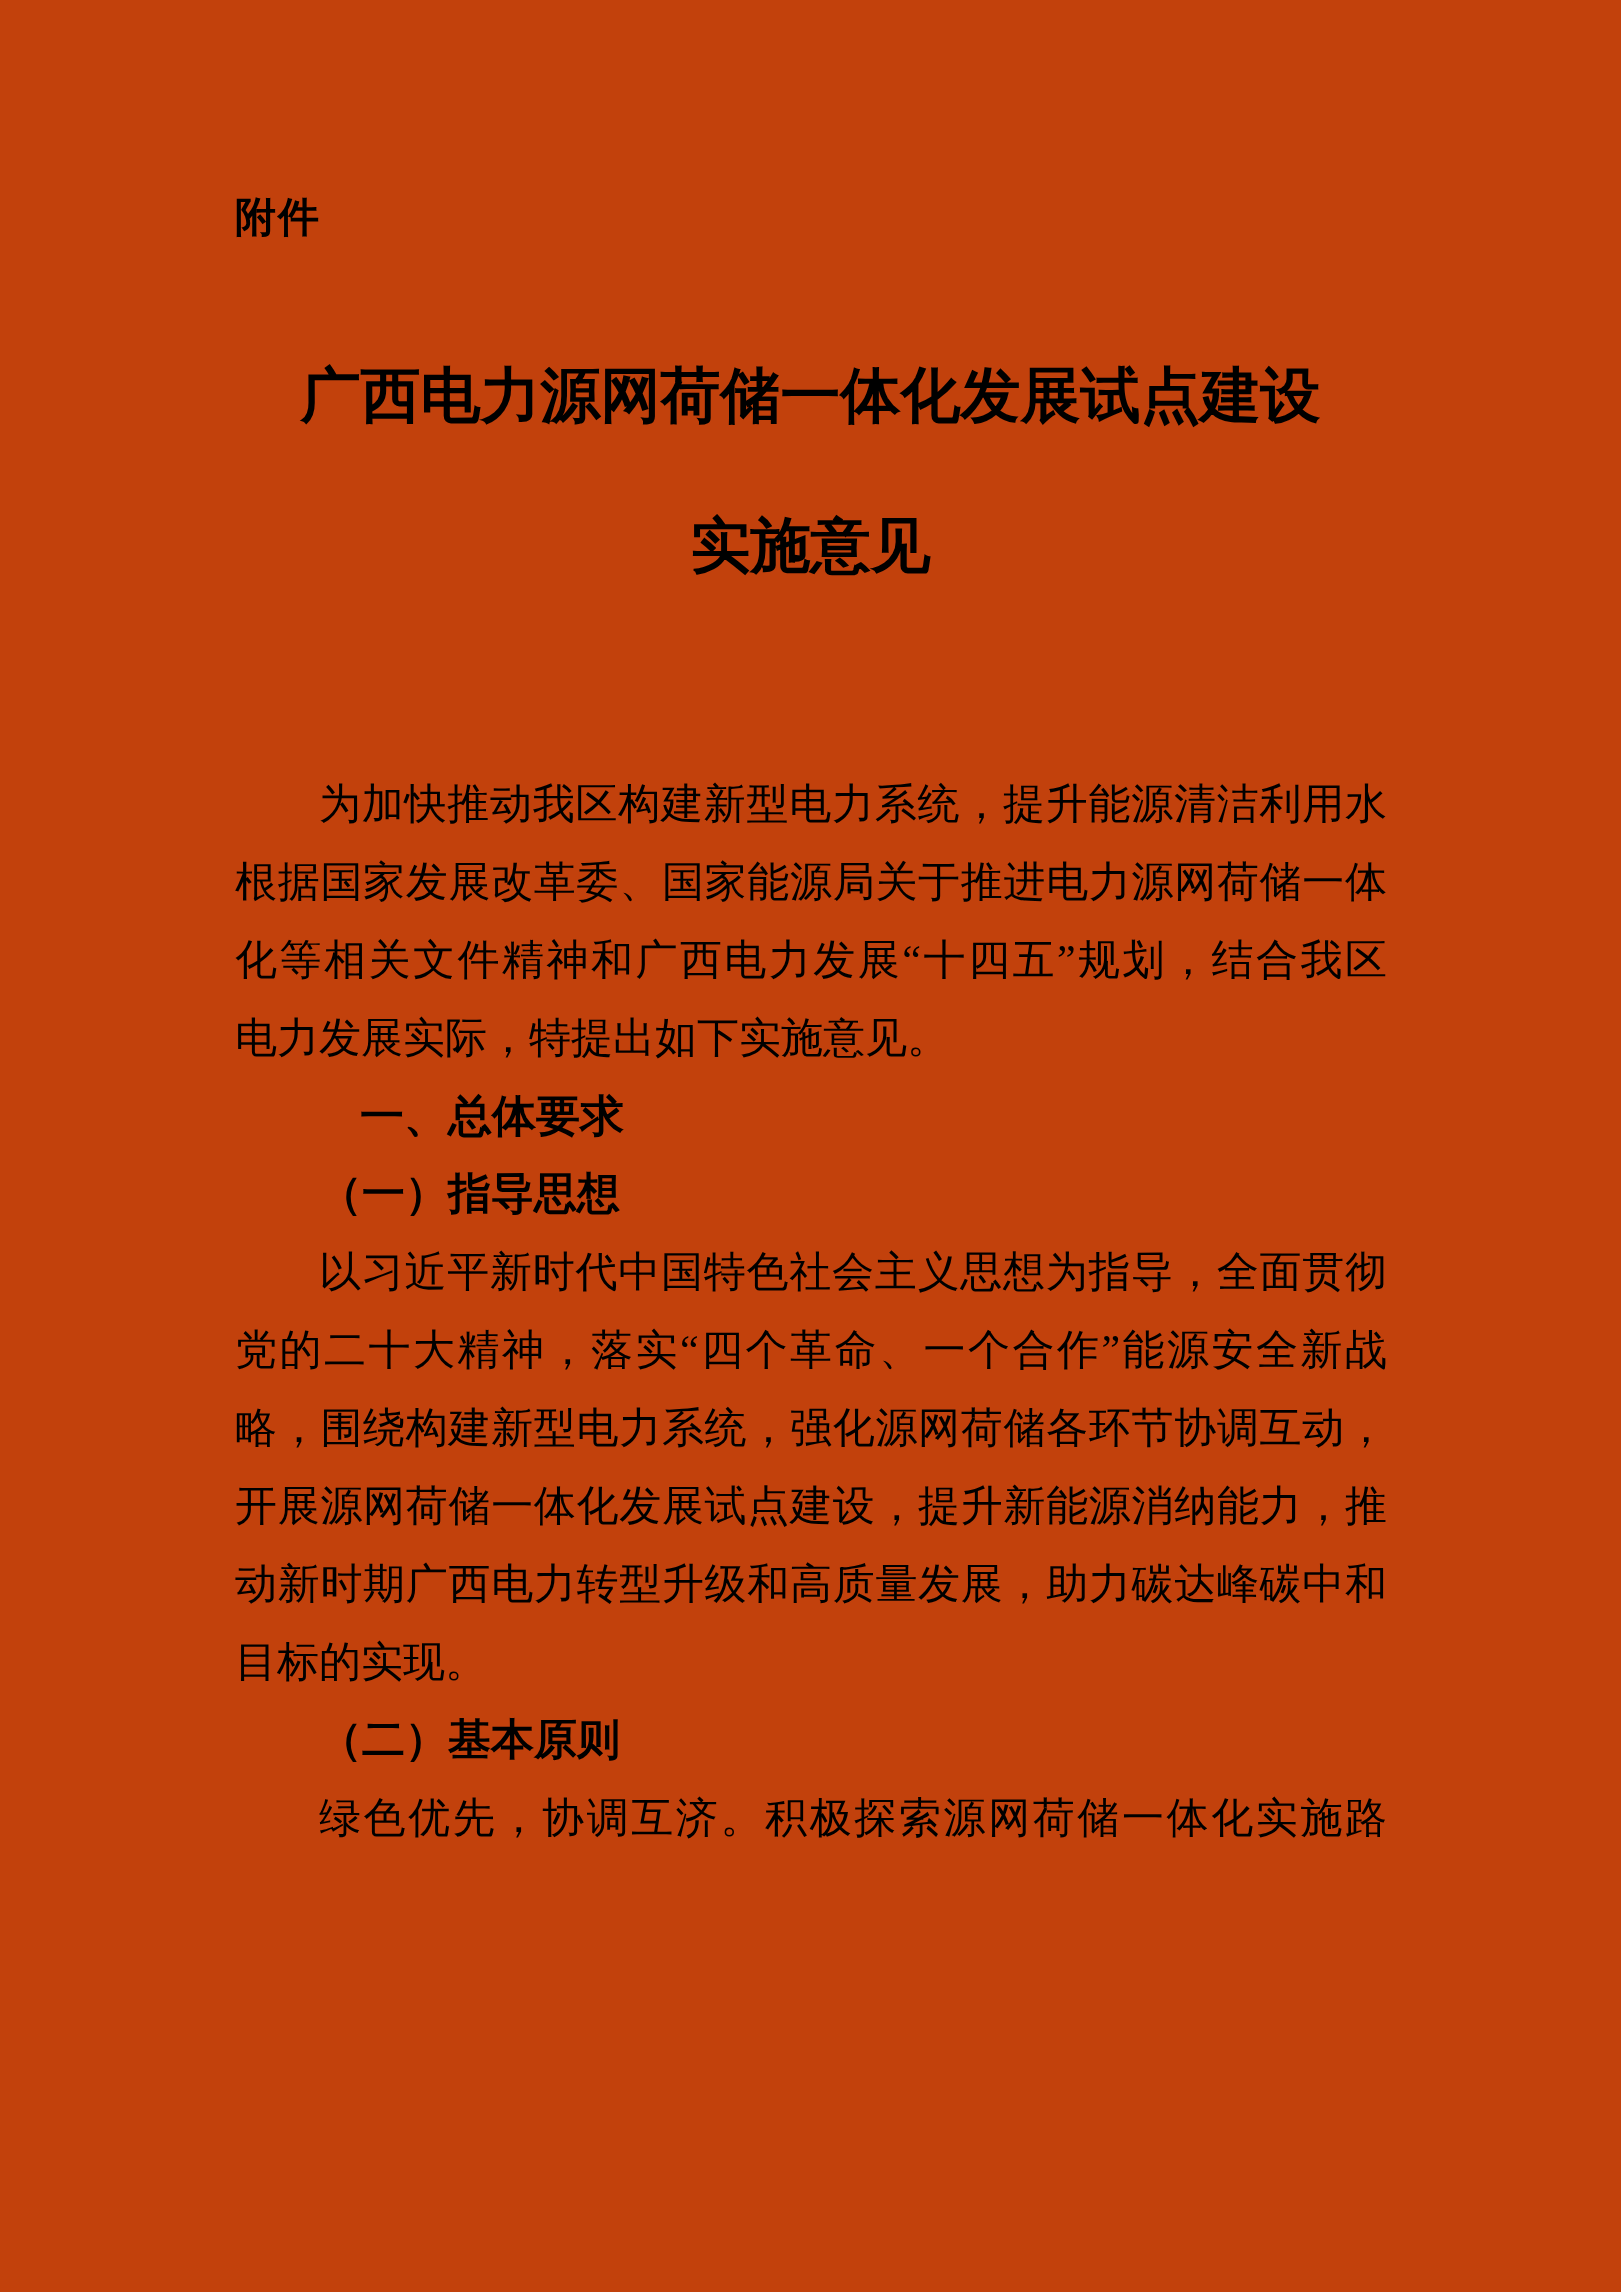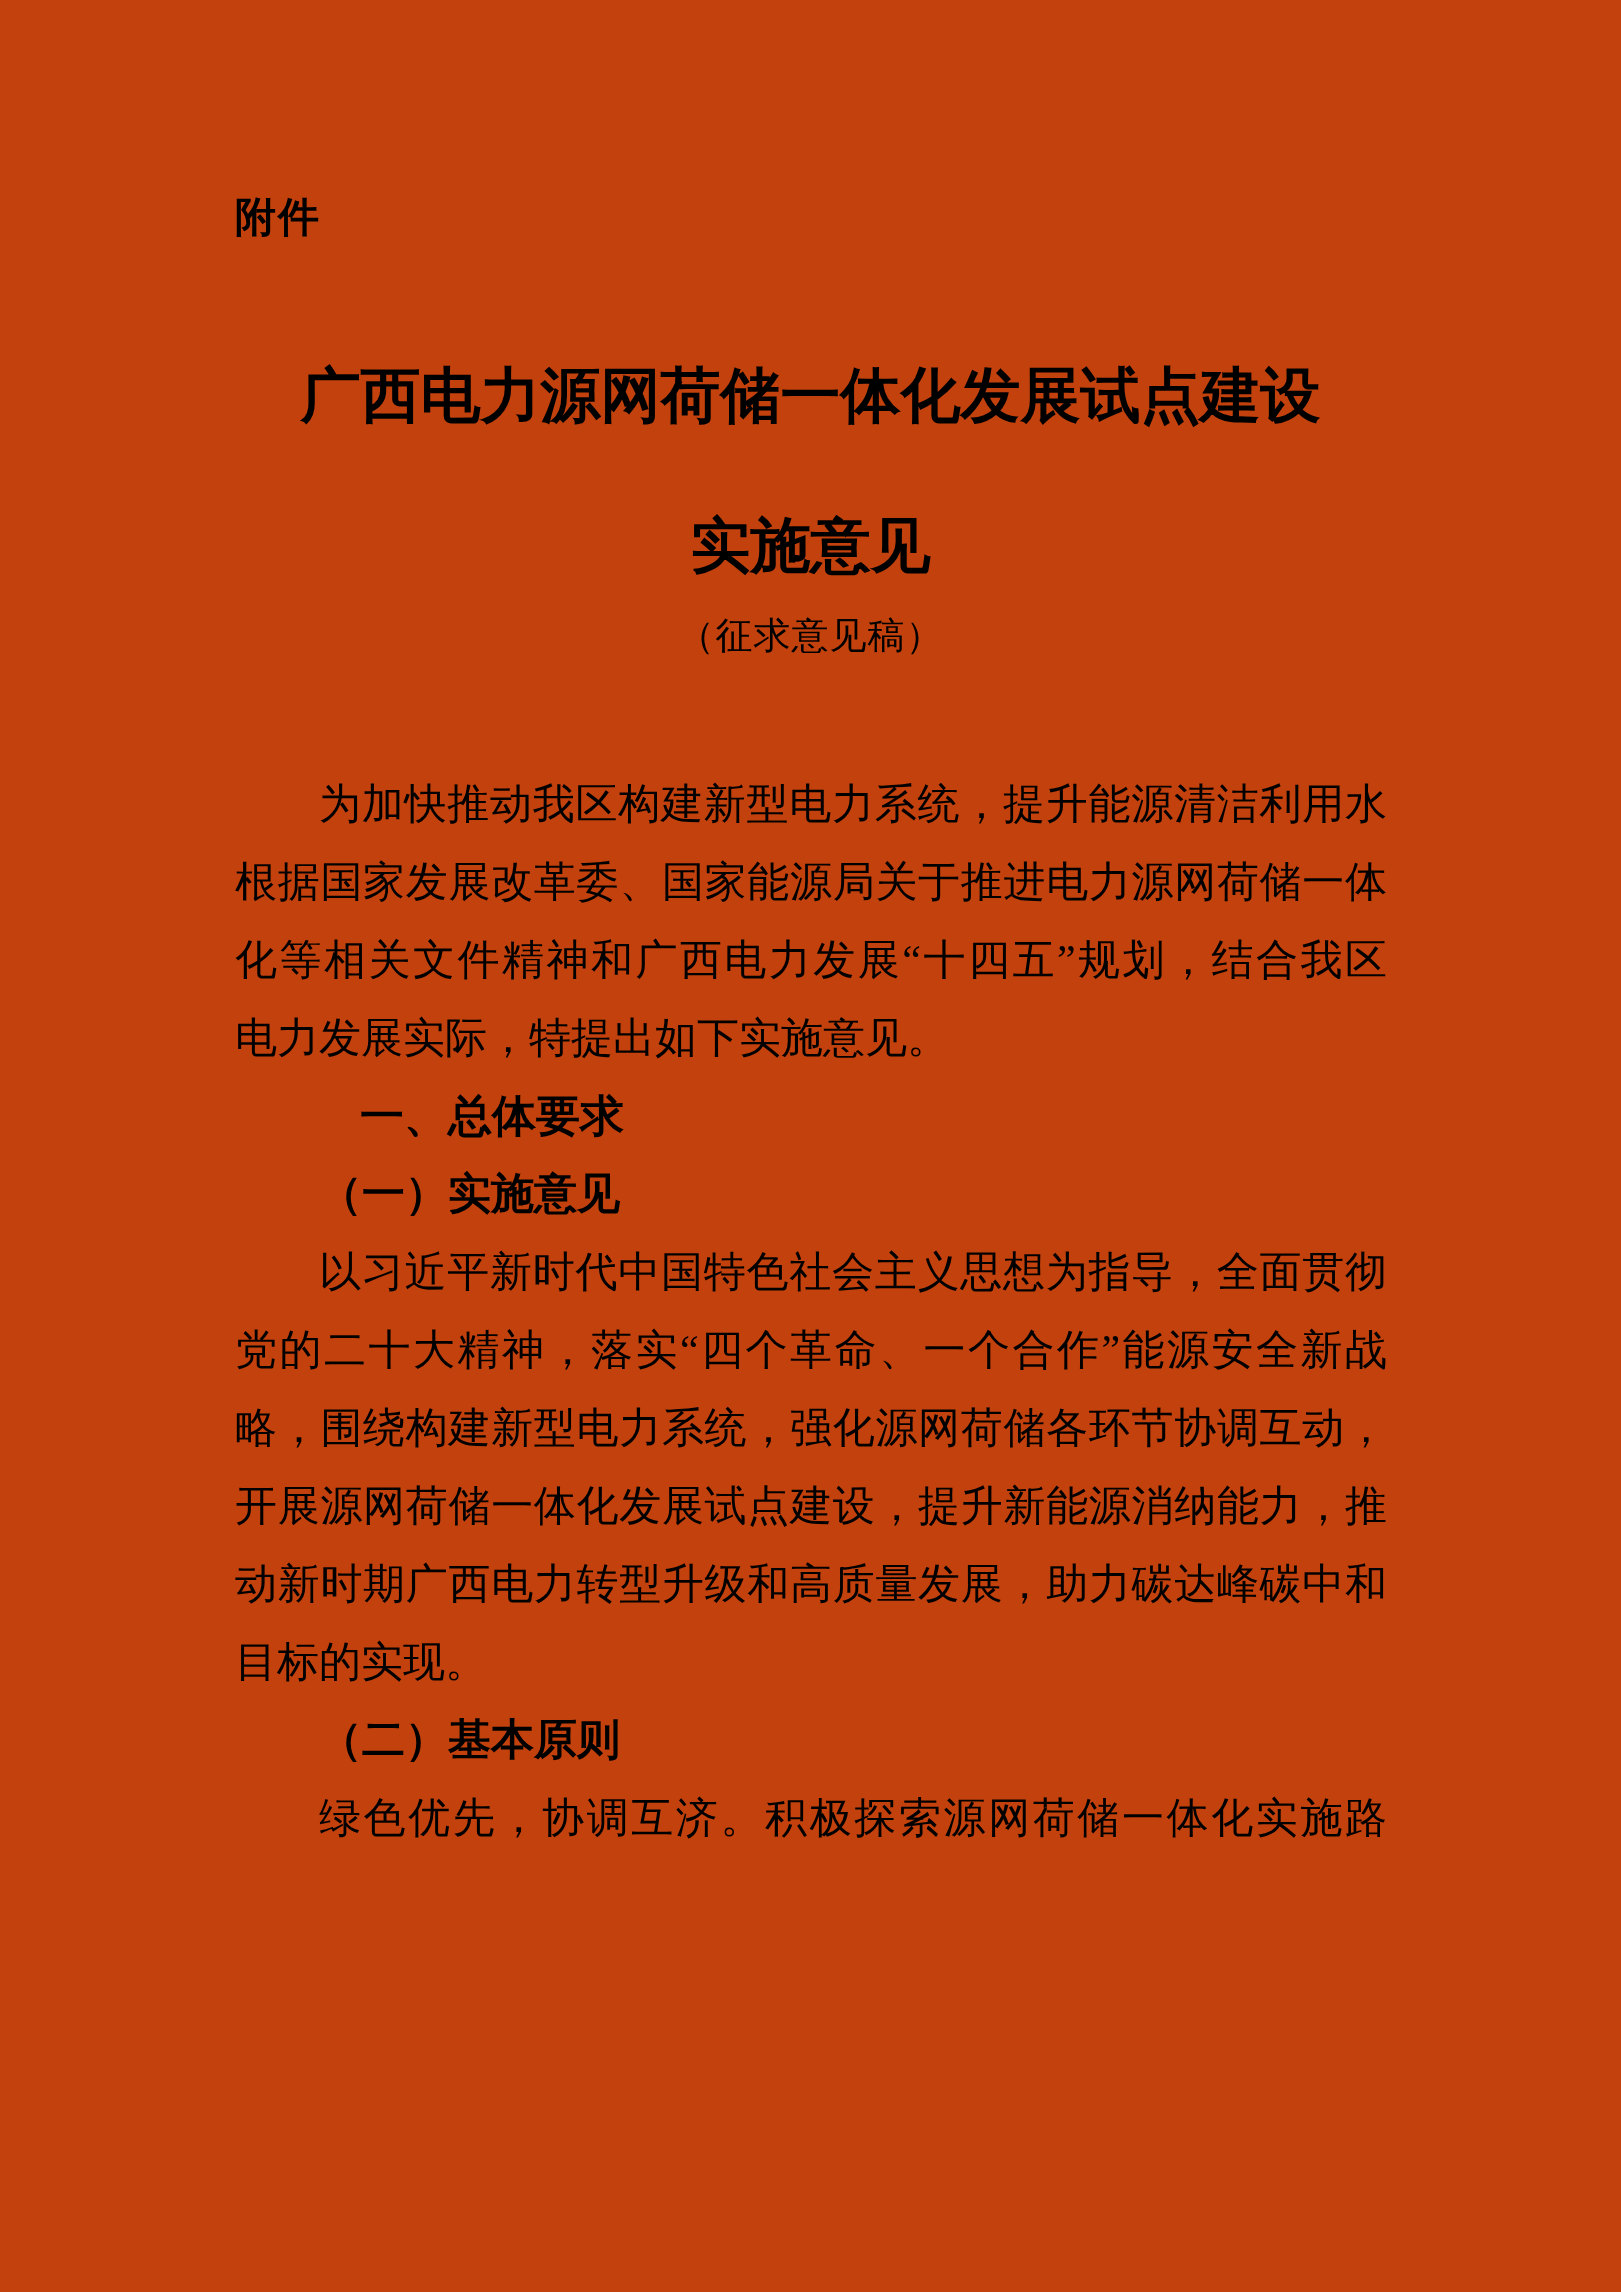--- a/index.html
+++ b/index.html
@@ -95,36 +95,35 @@
 <body>
 
 <div id="page">
 
   <div class="attachment">附件</div>
 
   <div class="title-line1">广西电力源网荷储一体化发展试点建设</div>
 
   <div class="title-line2">实施意见</div>
 
-  <div class="subtitle">（征求意见稿）</div>
 
   <div class="body-block">
 
     <div class="line jf indent">为加快推动我区构建新型电力系统，提升能源清洁利用水</div>
 
 
     <div class="line jf">根据国家发展改革委、国家能源局关于推进电力源网荷储一体</div>
 
     <div class="line jf">化等相关文件精神和广西电力发展“十四五”规划，结合我区</div>
 
     <div class="line">电力发展实际，特提出如下实施意见。</div>
 
     <div class="line h1">一、总体要求</div>
 
-    <div class="line h2">（一）实施意见</div>
+    <div class="line h2">（一）指导思想</div>
 
     <div class="line jf indent">以习近平新时代中国特色社会主义思想为指导，全面贯彻</div>
 
     <div class="line jf">党的二十大精神，落实“四个革命、一个合作”能源安全新战</div>
 
     <div class="line jf">略，围绕构建新型电力系统，强化源网荷储各环节协调互动，</div>
 
     <div class="line jf">开展源网荷储一体化发展试点建设，提升新能源消纳能力，推</div>
 
     <div class="line jf">动新时期广西电力转型升级和高质量发展，助力碳达峰碳中和</div>

